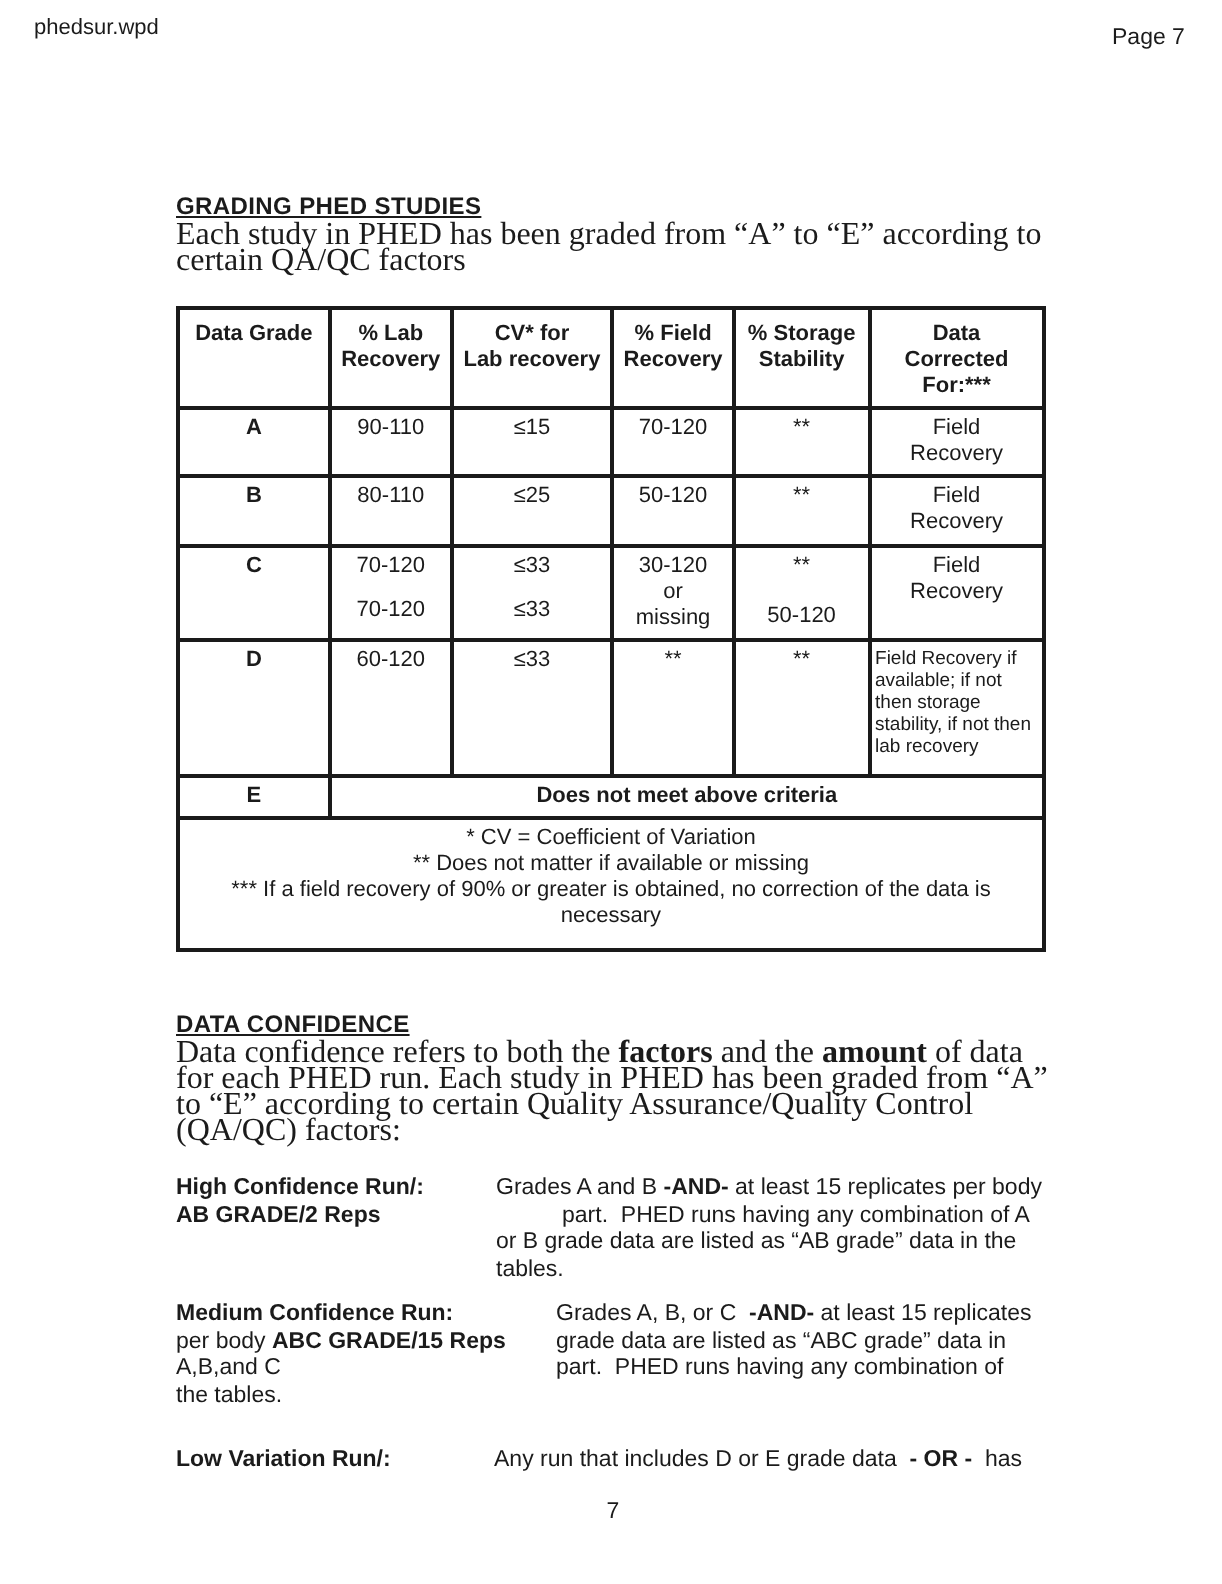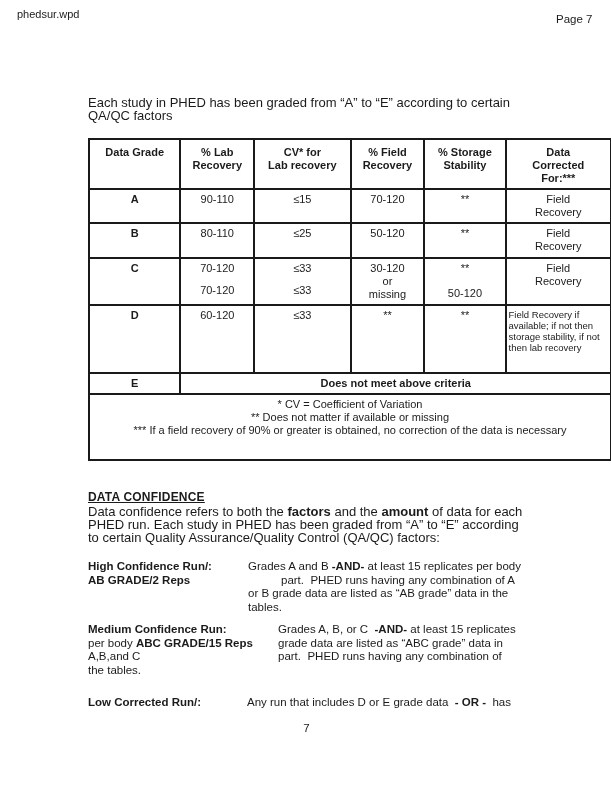--- a/index.html
+++ b/index.html
@@ -8,23 +8,23 @@
     font-family:"Liberation Sans","DejaVu Sans",sans-serif;
     color:#1b1b1b;position:relative;overflow:hidden;
   }
   .hdr-file{position:absolute;left:17px;top:8px;font-size:11px;}
   .hdr-page{position:absolute;left:556px;top:13px;font-size:11.5px;}
   .content{position:absolute;left:88px;top:96px;width:437px;}
   .sec-title{
     font-size:12px;font-weight:bold;text-decoration:underline;
     margin:0 0 1px 0;letter-spacing:.2px;
   }
-  .para{font-size:13px;line-height:13px;margin:0;}
+  .para{font-size:16px;line-height:13px;margin:0;font-family:Liberation Serif, serif;}
   
-  table.gt{border-collapse:collapse;table-layout:fixed;width:524px;margin-top:16px;}
+  table.gt{border-collapse:collapse;table-layout:fixed;width:435px;margin-top:16px;}
   table.gt th,table.gt td{
     border:2px solid #1a1a1a;text-align:center;font-size:11px;
     line-height:13px;padding:3px 2px;vertical-align:top;
   }
   table.gt th{font-weight:bold;padding-top:6px;}
   .w1{width:72px}.w2{width:58px}.w3{width:76px}.w4{width:58px}.w5{width:64px}.w6{width:83px}
   .rA{height:34px}.rB{height:35px}.rC{height:47px}.rD{height:68px}.rE{height:19px}
   .rA td,.rB td{vertical-align:middle;}
   td.grade{font-weight:bold;}
   .gap1{margin-top:9px;}
@@ -50,20 +50,21 @@
 </head>
 <body>
 
 <div>
 
   <div class="hdr-file">phedsur.wpd</div>
   <div class="hdr-page">Page 7</div>
 
   <div class="content">
 
+    <div class="sec-title">GRADING PHED STUDIES</div>
     <p class="para">Each study in PHED has been graded from “A” to “E” according to certain QA/QC factors</p>
 
     <table class="gt">
       <colgroup>
         <col class="w1">
           <col class="w2">
           <col class="w3">
           <col class="w4">
           <col class="w5">
           <col class="w6">
@@ -196,21 +197,21 @@
       </div>
       <div class="right">
         <div class="line"><span>Grades A, B, or C &nbsp;</span><b>-AND-</b><span> at least 15 replicates</span></div>
         <div class="line"><span>grade data are listed as “ABC grade” data in</span></div>
         <div class="line"><span>part.&nbsp; PHED runs having any combination of</span></div>
       </div>
     </div>
 
     <div class="blk blk-low">
       <div class="left">
-        <div class="line"><b>Low Corrected Run/:</b></div>
+        <div class="line"><b>Low Variation Run/:</b></div>
       </div>
       <div class="right">
         <div class="line"><span>Any run that includes D or E grade data &nbsp;</span><b>- OR -</b><span>&nbsp; has</span></div>
       </div>
     </div>
 
     <div class="pgnum">7</div>
 
   </div>
 </div>

